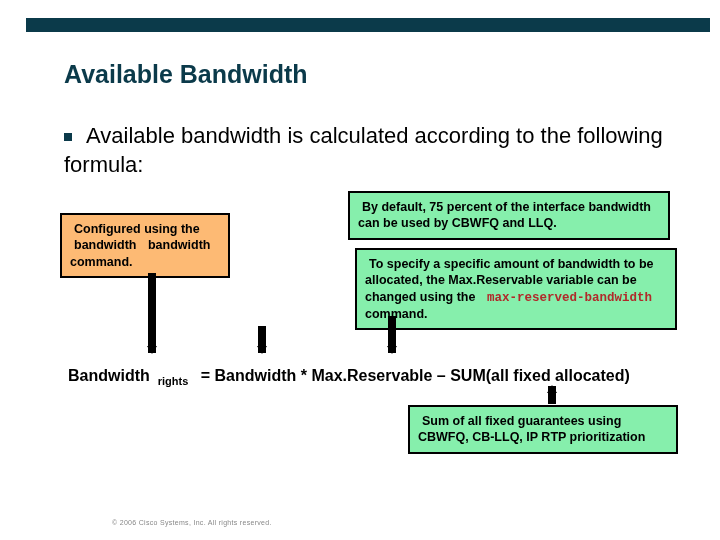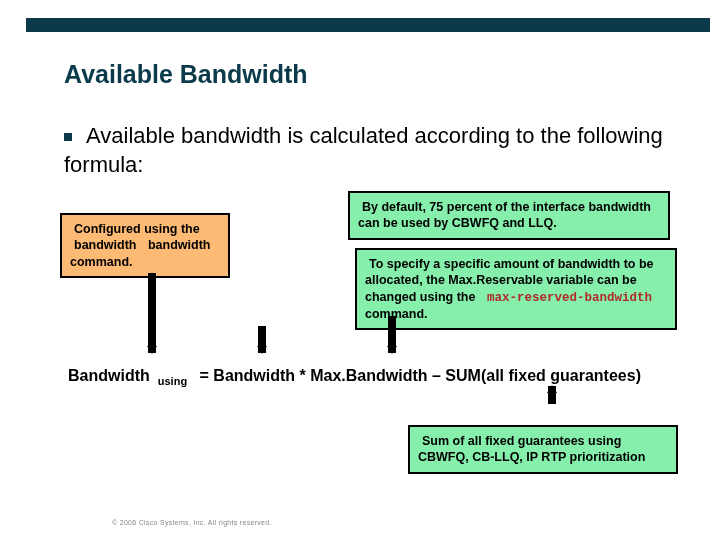--- a/index.html
+++ b/index.html
@@ -11,21 +11,21 @@
   .bullet .sq { display:inline-block; width:8px; height:8px; background:#0b3a4a; margin-right:10px; vertical-align: 2px; }
 
   .box { position:absolute; border:2px solid #000; background:#fdba74; padding:6px 8px; font-size:12.5px; font-weight:bold; line-height:1.3; }
   .box.yellow { background:#86efac; }
   .box .mono { font-family: "Courier New", monospace; color:#b02a2a; font-weight:bold; }
 
   #box-left { top:205px; left:52px; width:170px; font-weight:bold; }
   #box-left .bw { font-weight:bold; }
   #box-topright { top:183px; left:340px; width:322px; }
   #box-midright { top:240px; left:340px; width:322px;margin-left:7px; }
-  #box-sum { top:397px; left:400px; width:270px;margin-top:20px; }
+  #box-sum { top:397px; left:400px; width:270px; }
 
   .formula { position:absolute; top:355px; left:52px; right:40px; font-size:16px; font-weight:bold; color:#000; }
   .formula sub { font-size:11px; }
 
   .arrow { position:absolute; width:2px; background:#000; }
   .arrow::after { content:""; position:absolute; left:50%; transform:translateX(-50%); width:0; height:0; border-left:5px solid transparent; border-right:5px solid transparent; }
   .arrow.down::after { bottom:-1px; border-top:8px solid #000; }
   .arrow.up::after { top:-1px; border-bottom:8px solid #000; }
 
   #arr1 { top:265px; left:140px; height:80px; }
@@ -57,21 +57,21 @@
 
   <div class="box yellow" id="box-midright">
     <span>To specify a specific amount of bandwidth to be allocated, the Max.Reservable variable can be changed using the </span><span class="mono">max-reserved-bandwidth</span><span> command.</span>
   </div>
 
   <div class="arrow down" id="arr1"></div>
   <div class="arrow down" id="arr2"></div>
   <div class="arrow down" id="arr3"></div>
 
   <div class="formula">
-    <span>Bandwidth</span><sub>using</sub><span> = Bandwidth * Max.Bandwidth – SUM(all fixed guarantees)</span>
+    <span>Bandwidth</span><sub>rights</sub><span> = Bandwidth * Max.Reservable – SUM(all fixed allocated)</span>
   </div>
 
   <div class="arrow up" id="arr4"></div>
 
   <div class="box yellow" id="box-sum">
     <span>Sum of all fixed guarantees using CBWFQ, CB-LLQ, IP RTP prioritization</span>
   </div>
 
   <div class="copyright">© 2006 Cisco Systems, Inc. All rights reserved.</div>
 </div>

